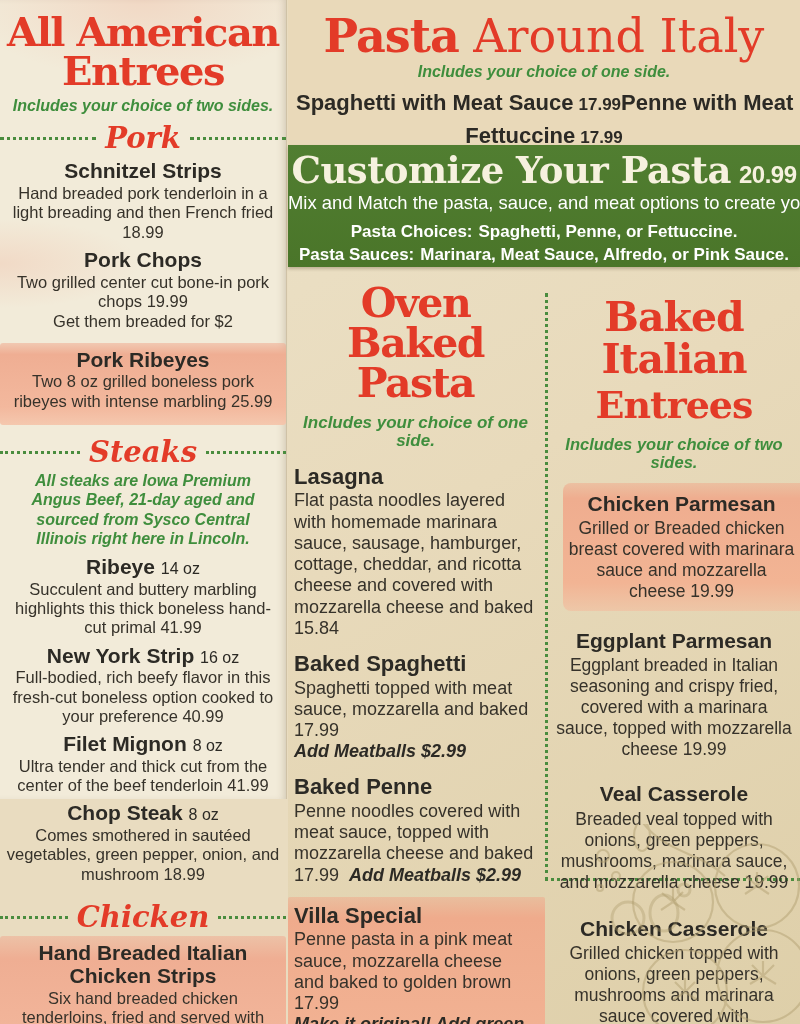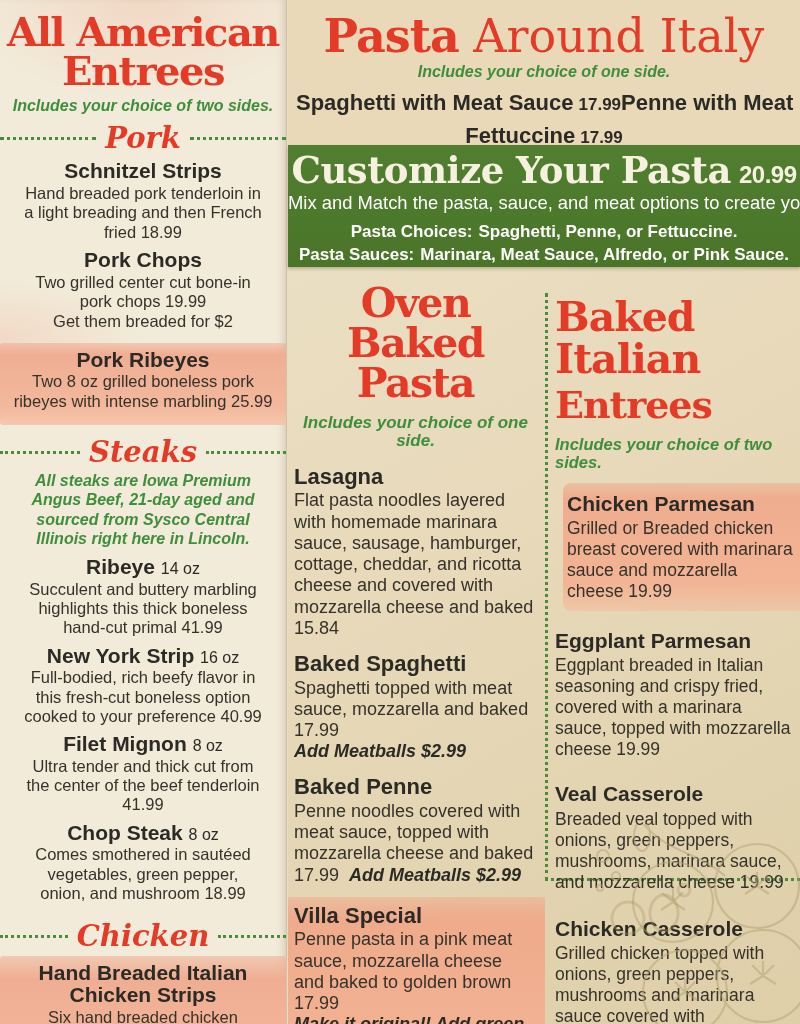--- a/index.html
+++ b/index.html
@@ -1,38 +1,38 @@
 <!DOCTYPE html>
 <html><head>
 <meta charset="utf-8">
 <style>
   * { margin:0; padding:0; box-sizing:border-box; }
   html,body { width:800px; height:1024px; }
   body { position:relative; overflow:hidden; background:#e9dcc0; font-family:"Liberation Sans",sans-serif; }
 
   
   .left-col{
-    position:absolute; left:0; top:0; width:287px; height:1024px;
+    position:absolute; left:0; top:0; width:287px; height:799px;
     background:
       radial-gradient(ellipse 90% 14% at 50% 0%, rgba(238,166,142,.28), transparent 70%),
       radial-gradient(ellipse 70% 8% at 0% 33%, rgba(238,166,142,.25), transparent 70%),
       #f2ebd9;
     text-align:center; color:#2e2b26;
     border-right:1px solid #cfc2a6;
     box-shadow: inset -6px 0 8px -5px rgba(90,70,40,.25);
     padding-top:12px;
   }
   .lc-title{ color:#e33b28; font:700 40px/0.98 "DejaVu Serif",serif; letter-spacing:-1.5px; }
   .lc-sub{ color:#3f8e3d; font:italic 700 16px/1.1 "Liberation Sans",sans-serif; margin:7px 0 8px; }
 
   .sec-head{ display:flex; align-items:center; margin:4px 0 4px; }
   .sec-head .dotline{ flex:1; border-top:3px dotted #4a8c3e; }
   .sec-head .txt{ color:#e33b28; font:italic 700 29px/1.05 "DejaVu Serif",serif; padding:0 9px; white-space:nowrap; }
 
-  .item{ padding:3px 24px 4px; }
+  .item{ padding:3px 6px 4px; }
   .item .name{ font:700 21px/1.08 "Liberation Sans",sans-serif; color:#2c2a25; }
   .item .size{ font:400 16px/1 "Liberation Sans",sans-serif; color:#2c2a25; }
   .item .desc{ font:400 16.5px/1.17 "Liberation Sans",sans-serif; color:#36322a; margin-top:1px; }
 
   .hl-left{
     background:linear-gradient(180deg, rgba(240,172,146,.55) 0%, #efae93 14%, #f3b89d 78%, rgba(245,196,170,.9) 100%);
     border-radius:3px; padding:6px 4px 14px; margin:7px 0;
   }
   .steak-note{ color:#3f8e3d; font:italic 700 16px/1.2 "Liberation Sans",sans-serif; margin:2px 14px 5px; }
 
@@ -74,21 +74,21 @@
   .note-inline{ font:italic 700 18px/1.18 "Liberation Sans",sans-serif; color:#2c2a25; margin-left:10px; }
   .hl-mid{
     background:linear-gradient(180deg, rgba(240,168,138,.5) 0%, #efab8c 10%, #f2b394 75%, rgba(244,186,156,.55) 100%);
     margin:4px -8px 10px -6px; padding:5px 8px 8px 6px; border-radius:2px;
   }
 
   .right-col-wrap{ width:255px; }
   .right-col{
     margin-top:26px; height:588px; width:100%;
     border-left:3px dotted #4a8c3e; border-bottom:3px dotted #4a8c3e;
-    text-align:left; padding:4px 7px 0; color:#2c2a25;
+    text-align:center; padding:4px 7px 0; color:#2c2a25;
   }
   .r-title{ color:#e33b28; font:700 41px/1.02 "DejaVu Serif",serif; letter-spacing:-1px; }
   .r-title3{ color:#e33b28; font:700 38px/1.05 "DejaVu Serif",serif; letter-spacing:-1px; margin-top:4px; }
   .r-sub{ color:#3f8e3d; font:italic 700 16.5px/1.1 "Liberation Sans",sans-serif; margin:10px 0 12px; }
   .ritem{ margin-bottom:15px; }
   .ritem .name{ font:700 21px/1.35 "Liberation Sans",sans-serif; }
   .ritem .desc{ font:400 17.5px/1.2 "Liberation Sans",sans-serif; color:#36322a; }
   .hl-right{
     background:linear-gradient(180deg, rgba(240,168,138,.5) 0%, #efad8f 12%, #f2b494 78%, rgba(244,186,156,.55) 100%);
     margin:2px -7px 16px 8px; padding:7px 4px 9px; border-radius:8px 0 0 8px;

